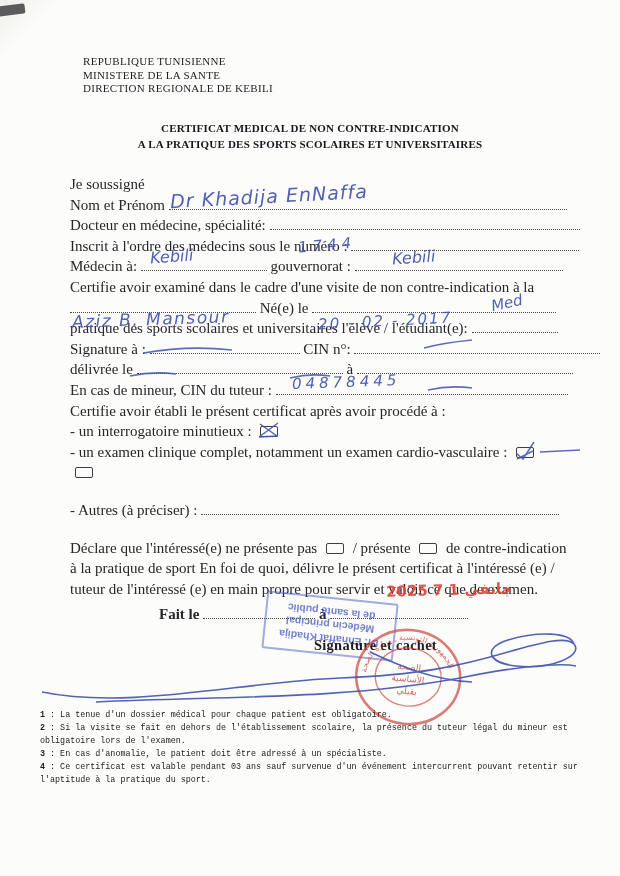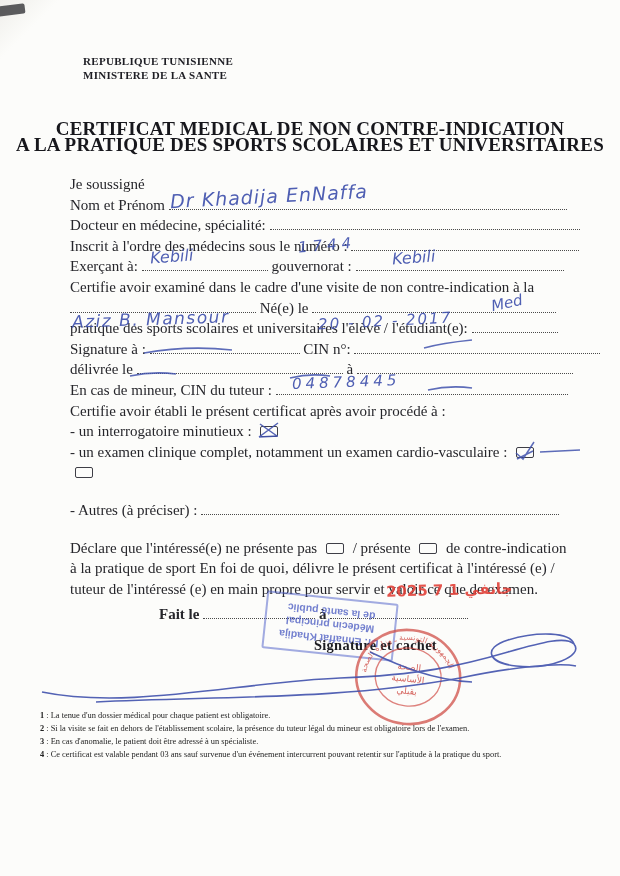--- a/index.html
+++ b/index.html
@@ -3,24 +3,24 @@
 <meta charset="utf-8">
 <style>
   html,body{margin:0;padding:0;background:#d8d8d6;}
   .paper{
     position:relative;width:620px;height:876px;margin:0 auto;
     background:linear-gradient(135deg,#efeeea 0%,#fcfcfa 4%,#fcfcfa 100%);
     font-family:"Liberation Serif",serif;color:#232328;overflow:hidden;
   }
   .corner-mark{position:absolute;left:-3px;top:5px;width:28px;height:10px;
     background:#2f2f33;opacity:.78;border-radius:2px;transform:rotate(-7deg);}
-  .letterhead{position:absolute;left:83px;top:55px;font-weight:bold;
+  .letterhead{position:absolute;left:83px;top:55px;font-weight:normal;
     font-size:11px;line-height:13.5px;letter-spacing:.3px;color:#1e1e24;}
   .title{position:absolute;left:0;top:121px;width:100%;text-align:center;
-    font-weight:bold;font-size:19px;line-height:15.6px;color:#17171c;letter-spacing:.2px;}
+    font-weight:bold;font-size:11px;line-height:15.6px;color:#17171c;letter-spacing:.2px;}
   .form{position:absolute;left:70px;top:176px;width:505px;font-size:15px;color:#26262b;}
   .line{height:20.6px;white-space:nowrap;}
   .gap17{height:17px;} .gap5{height:5px;}
   .ldr{display:inline-block;border-bottom:1.7px dotted #4a4a4a;height:.68em;vertical-align:baseline;}
   .b{font-weight:bold;}
   .checkbox{display:inline-block;width:16px;height:9px;border:1.4px solid #3e3e46;
     border-radius:2px;vertical-align:-1px;margin:0 5px;position:relative;}
   .mark{position:absolute;left:-5px;top:-9px;pointer-events:none;}
   .hw{position:absolute;font-family:"DejaVu Sans",sans-serif;font-style:italic;
     color:#4152ad;white-space:nowrap;opacity:.92;}
@@ -37,33 +37,34 @@
     font-family:"DejaVu Sans",sans-serif;font-weight:bold;font-size:15px;
     transform:rotate(-1.5deg);letter-spacing:1px;opacity:.9;}
   .stamp-blue{position:absolute;left:264px;top:597px;width:132px;height:58px;
     border:2.4px solid rgba(72,90,200,.5);border-radius:2px;transform:rotate(186deg);
     color:rgba(62,80,190,.72);text-align:center;font-family:"Liberation Sans",sans-serif;
     font-size:10.5px;font-weight:bold;line-height:13.5px;padding-top:8px;box-sizing:border-box;}
   .sig-label{position:absolute;left:314px;top:637px;font-weight:bold;font-size:14.4px;letter-spacing:.3px;color:#1d1d22;}
   .round-stamp{position:absolute;left:352px;top:626px;opacity:.85;transform:rotate(6deg);}
   .signature{position:absolute;left:40px;top:620px;pointer-events:none;}
   .footnotes{position:absolute;left:40px;top:709px;width:554px;
-    font-family:Liberation Serif, serif;font-size:8.4px;line-height:13px;color:#222;}
+    font-family:Liberation Mono, monospace;font-size:8.4px;line-height:13px;color:#222;}
   .fn .num{font-weight:bold;}
 </style>
 </head>
 <body>
 
 <div class="paper">
 
   <div class="corner-mark"></div>
 
   <div class="letterhead">
     <div>REPUBLIQUE TUNISIENNE</div>
     <div>MINISTERE DE LA  SANTE</div>
+    <div>DIRECTION REGIONALE DE KEBILI</div>
   </div>
 
   <div class="title">
     <div>CERTIFICAT MEDICAL DE NON CONTRE-INDICATION</div>
     <div>A LA PRATIQUE DES SPORTS SCOLAIRES ET UNIVERSITAIRES</div>
   </div>
 
   <div class="form">
     <div class="line"><span>Je soussigné</span></div>
 
@@ -76,21 +77,21 @@
       <span>Docteur en médecine, spécialité:</span>
       <span class="ldr" style="width:310px"></span>
     </div>
 
     <div class="line">
       <span>Inscrit à l'ordre des médecins sous le numéro :</span>
       <span class="ldr" style="width:228px"></span>
     </div>
 
     <div class="line">
-      <span>Exerçant à:</span>
+      <span>Médecin à:</span>
       <span class="ldr" style="width:126px"></span>
       <span>gouvernorat :</span>
       <span class="ldr" style="width:208px"></span>
     </div>
 
     <div class="line"><span>Certifie avoir examiné dans le cadre d'une visite de non contre-indication à la</span></div>
 
     <div class="line">
       <span class="ldr" style="width:186px"></span>
       <span>Né(e) le</span>

